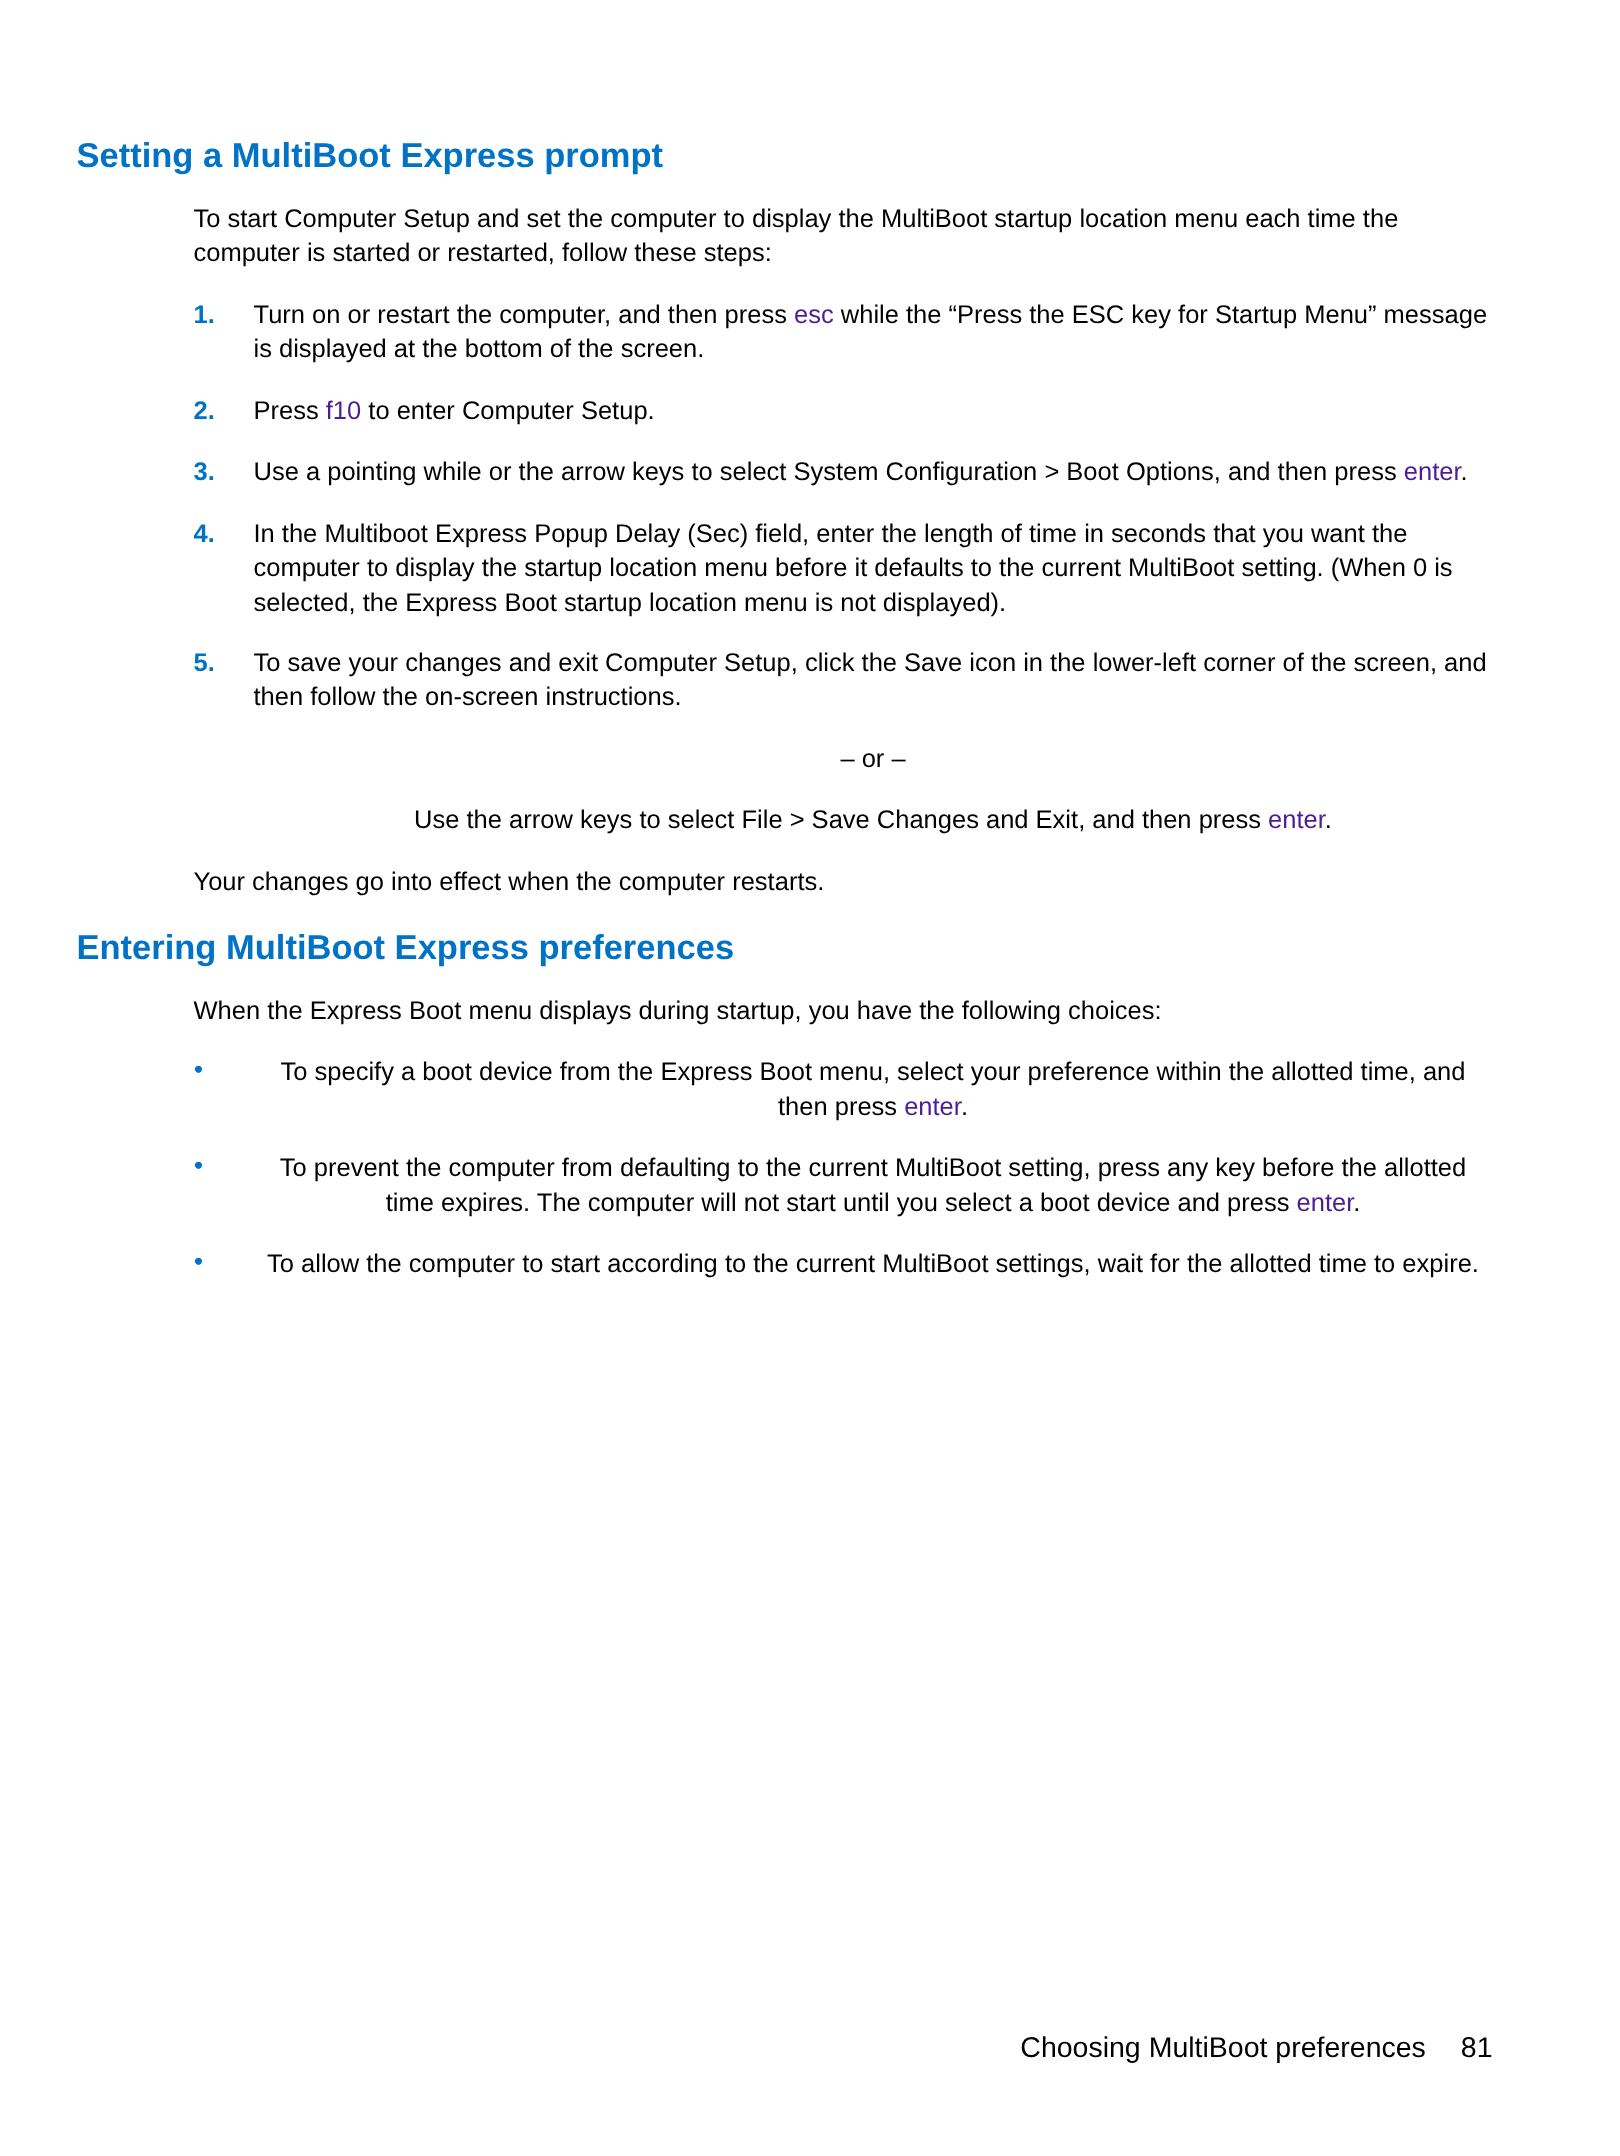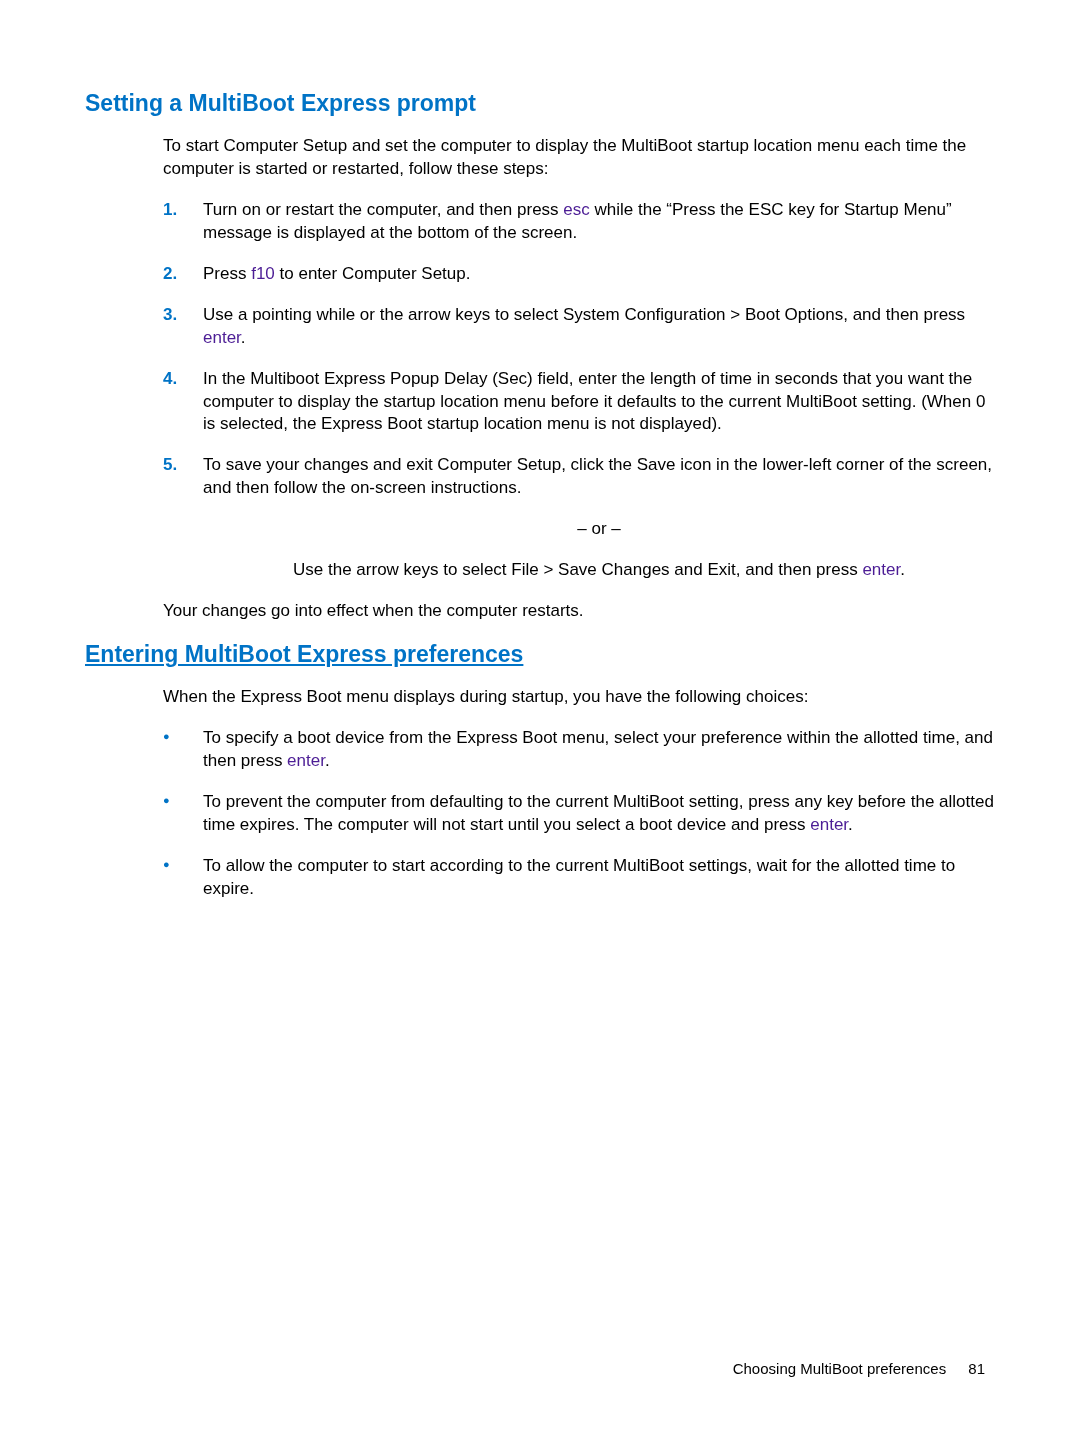--- a/index.html
+++ b/index.html
@@ -8,21 +8,21 @@
     background: #ffffff;
     font-family: Arial, Helvetica, sans-serif;
     font-size: 17px;
     color: #000;
     width: 1080px;
     height: 1437px;
     position: relative;
     box-sizing: border-box;
   }
   .page {
-    padding: 90px 85px 0 85px;
+    padding: 90px 85px 0 51px;
   }
   h2 {
     color: #0073c6;
     font-size: 23px;
     font-weight: bold;
     margin: 0 0 18px 0;
   }
   .intro {
     margin: 0 0 18px 78px;
     line-height: 1.35;
@@ -48,40 +48,41 @@
   ul.bullets {
     list-style: none;
     margin: 0 0 14px 78px;
     padding: 0;
   }
   ul.bullets > li {
     position: relative;
     padding-left: 40px;
     margin-bottom: 18px;
     line-height: 1.35;
+    text-align: center;
   }
   ul.bullets > li::before {
     content: "●";
     position: absolute;
     left: 0;
     top: 2px;
     color: #0073c6;
     font-size: 11px;
   }
   .sub {
     margin-top: 18px;
     text-align: center;
   }
   .key { color: #4c1d95; }
   .bold { font-weight: normal; }
   .footer {
     position: absolute;
     bottom: 60px;
-    right: 95px;
-    font-size: 15px;
+    right: 85px;
+    font-size: 19px;
   }
   .pagenum { margin-left: 18px; }
 </style>
 </head>
 <body>
 
 <div class="page">
 
   <h2>Setting a MultiBoot Express prompt</h2>
   <p class="intro">To start Computer Setup and set the computer to display the MultiBoot startup location menu each time the computer is started or restarted, follow these steps:</p>
@@ -106,21 +107,21 @@
       <li>
         <span class="num">5.</span>
         <div><span>To save your changes and exit Computer Setup, click the </span><span class="bold">Save</span><span> icon in the lower-left corner of the screen, and then follow the on-screen instructions.</span></div>
         <div class="sub"><span>– or –</span></div>
         <div class="sub"><span>Use the arrow keys to select </span><span class="bold">File &gt; Save Changes and Exit</span><span>, and then press </span><span class="key">enter</span><span>.</span></div>
       </li>
     </ol>
 
   <p class="intro">Your changes go into effect when the computer restarts.</p>
 
-  <h2 style="margin-top:12px;text-decoration:underline;">Entering MultiBoot Express preferences</h2>
+  <h2 style="margin-top:12px;">Entering MultiBoot Express preferences</h2>
   <p class="intro">When the Express Boot menu displays during startup, you have the following choices:</p>
 
   <ul class="bullets" id="bullets2">
       <li><span>To specify a boot device from the Express Boot menu, select your preference within the allotted time, and then press </span><span class="key">enter</span><span>.</span></li>
       <li><span>To prevent the computer from defaulting to the current MultiBoot setting, press any key before the allotted time expires. The computer will not start until you select a boot device and press </span><span class="key">enter</span><span>.</span></li>
       <li><span>To allow the computer to start according to the current MultiBoot settings, wait for the allotted time to expire.</span></li>
     </ul>
 
 </div>
 

